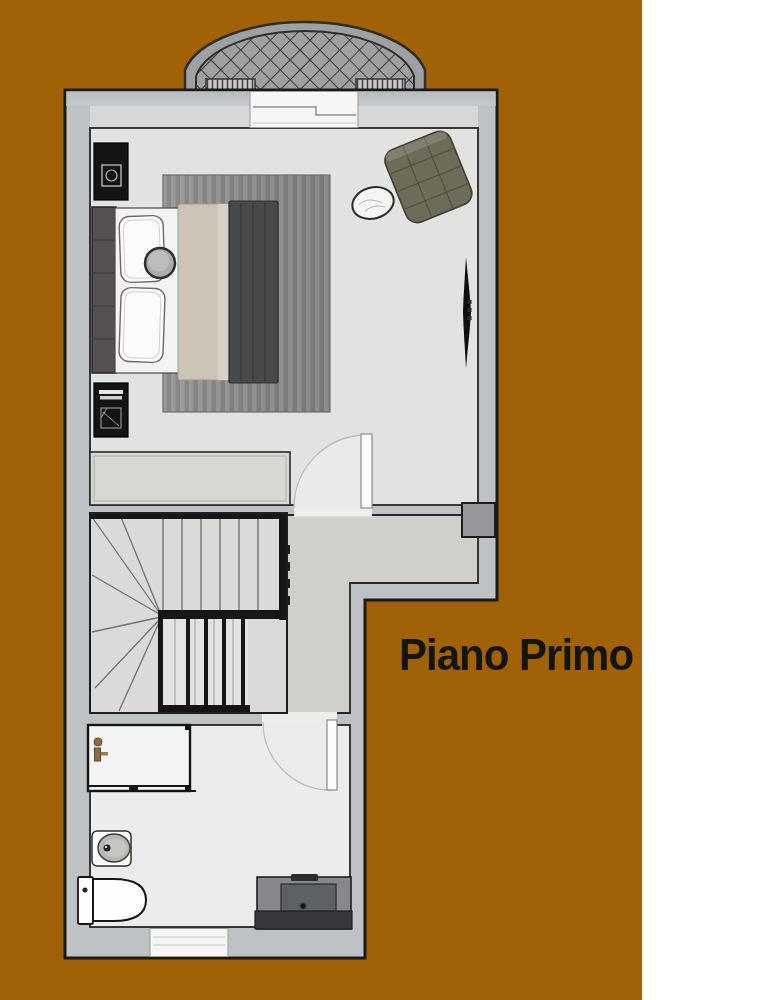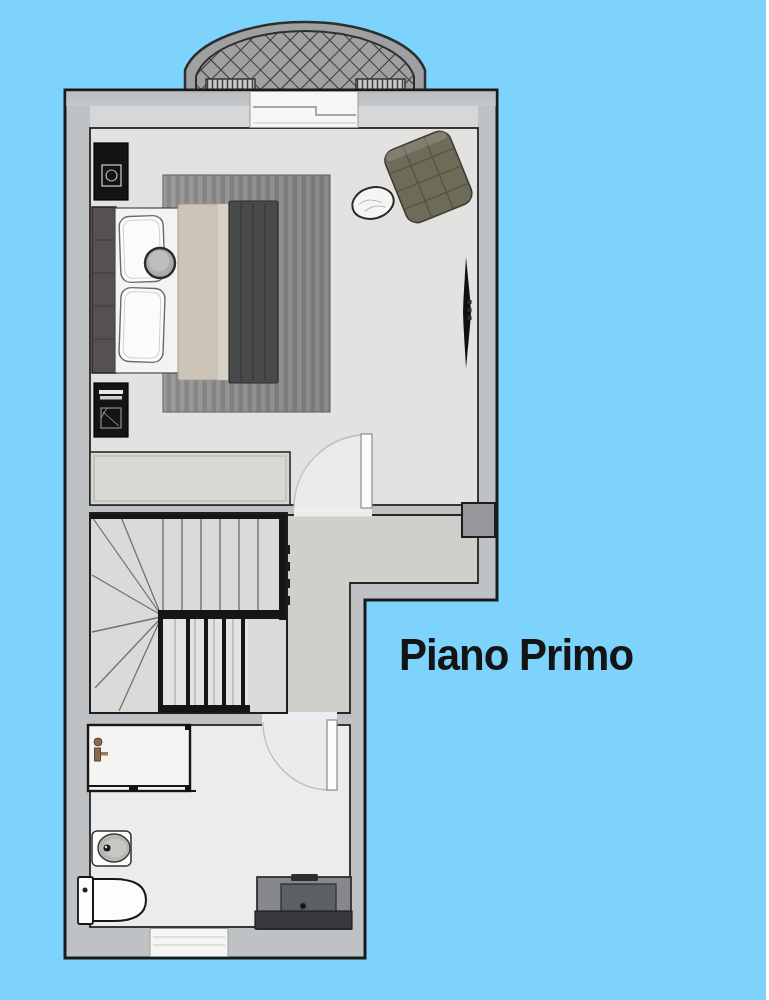--- a/index.html
+++ b/index.html
@@ -1,16 +1,16 @@
 <!DOCTYPE html>
 <html><head>
 <meta charset="utf-8">
 <style>
   html,body{margin:0;padding:0;background:#ffffff;}
-  .page{position:relative;width:766px;height:1000px;background:#7dd3fc;overflow:hidden;
+  .page{position:relative;width:642px;height:1000px;background:#a16207;overflow:hidden;
         font-family:"Liberation Sans",sans-serif;}
   .plan-svg{position:absolute;left:0;top:0;}
   .floor-title{position:absolute;left:399px;top:631px;width:260px;
         font-family:"Liberation Sans","DejaVu Sans",sans-serif;
         font-weight:800;font-size:42px;letter-spacing:-1px;color:#141414;
         transform:scaleY(1.04);white-space:nowrap;}
 </style>
 </head>
 <body>
 

